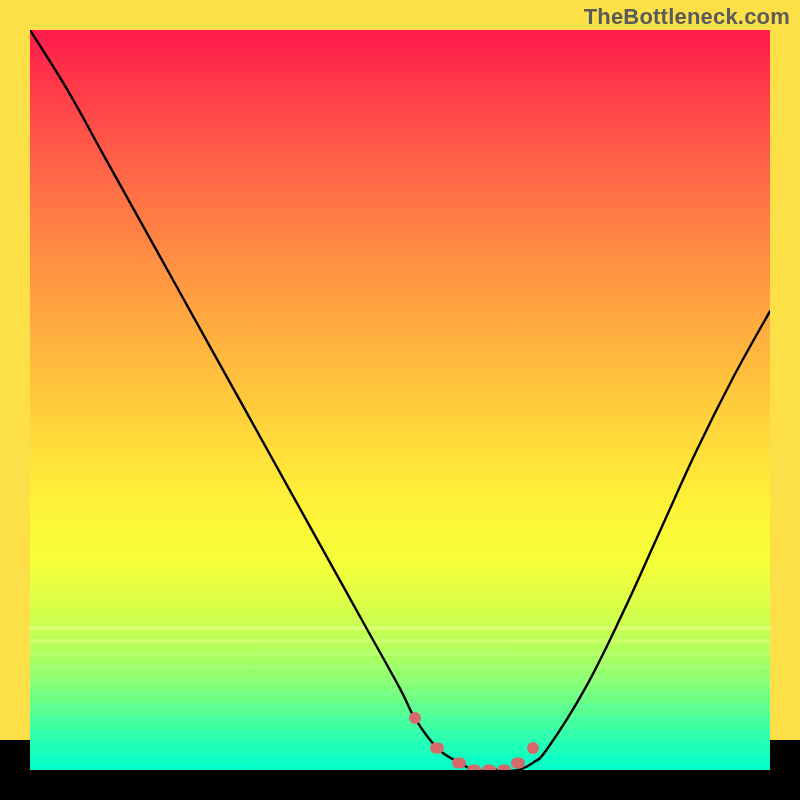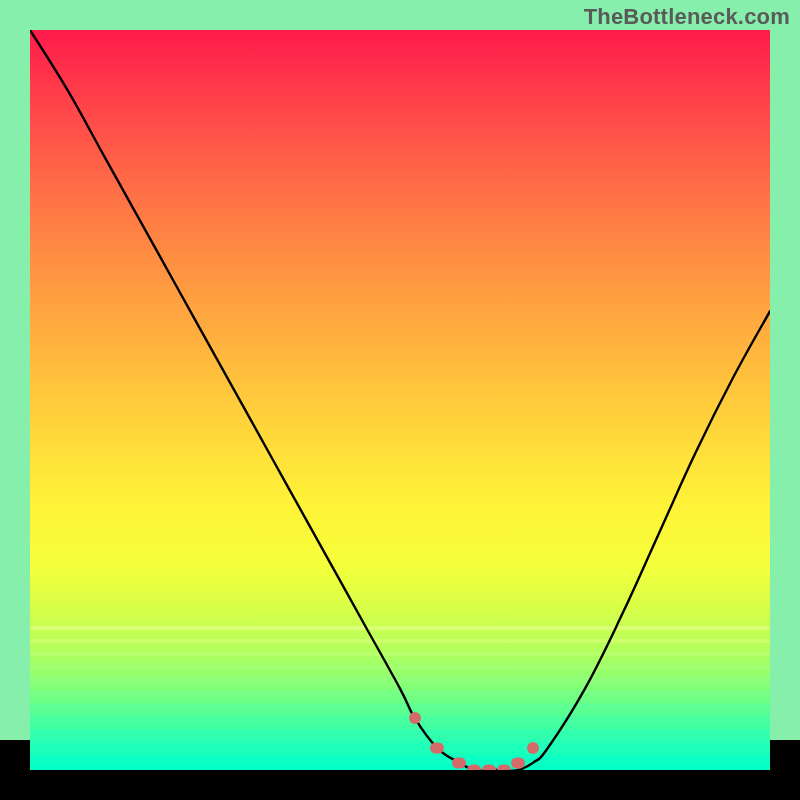--- a/index.html
+++ b/index.html
@@ -1,21 +1,21 @@
 <!DOCTYPE html>
 <html><head>
 <meta charset="utf-8">
 <style>
   * { margin: 0; padding: 0; box-sizing: border-box; }
   html, body { width: 800px; height: 800px; overflow: hidden; background: #000; }
   .stage {
     position: relative;
     width: 800px;
     height: 740px;
-    background: #86efac;
+    background: #fde047;
   }
   .watermark {
     position: absolute;
     top: 4px;
     right: 10px;
     font-family: Arial, Helvetica, sans-serif;
     font-size: 22px;
     font-weight: 600;
     color: #5a5a5a;
     letter-spacing: 0.2px;

